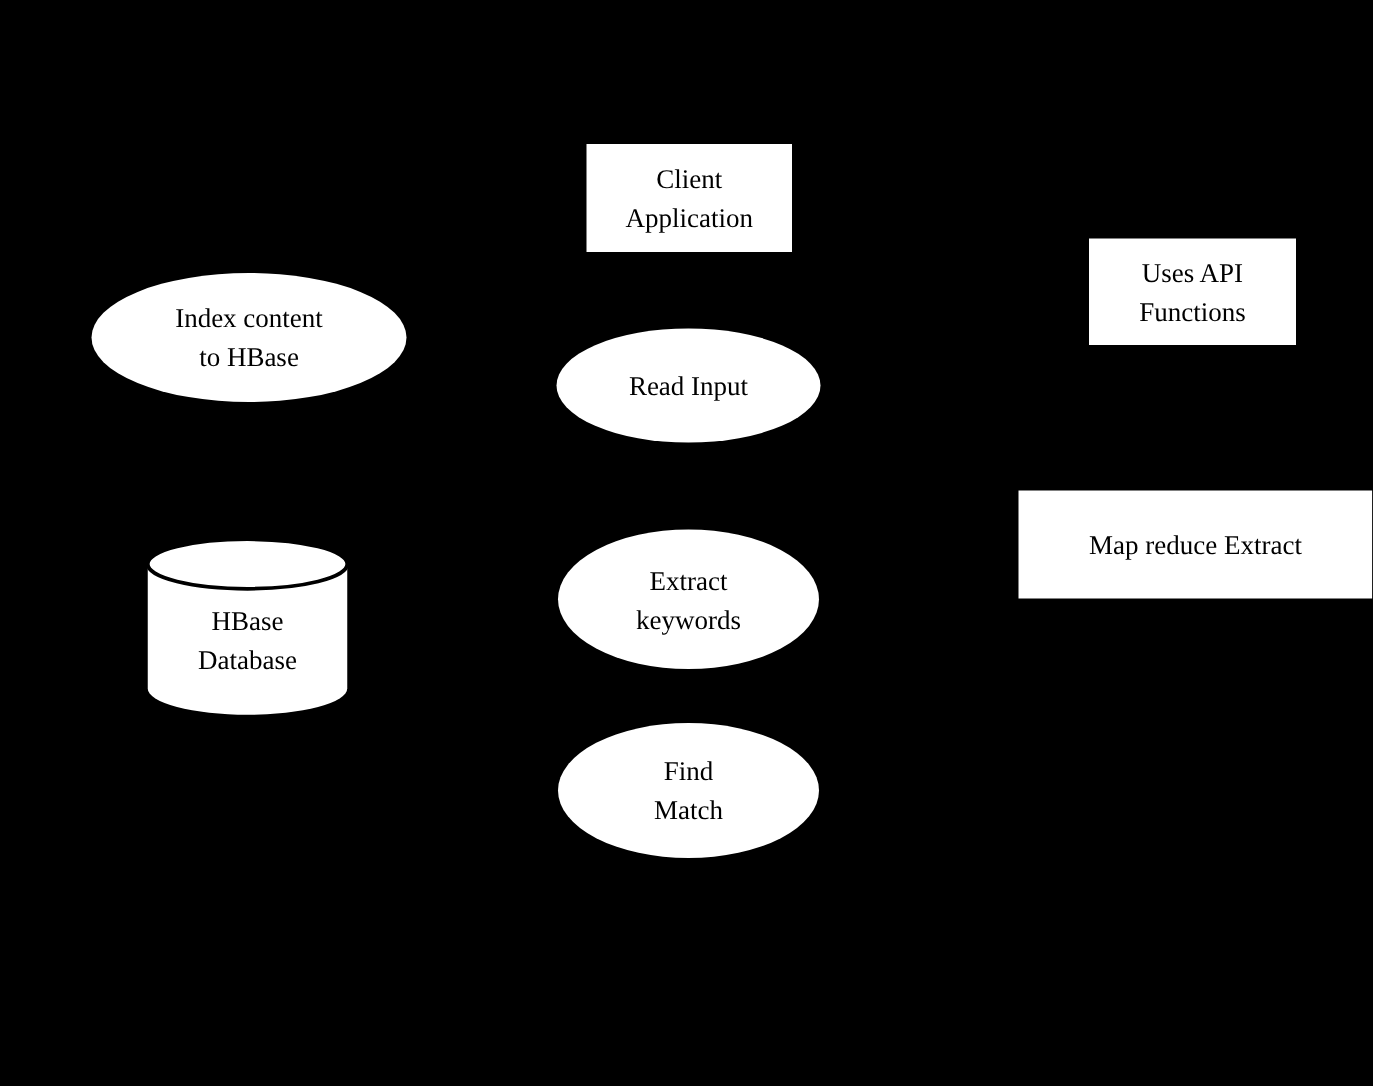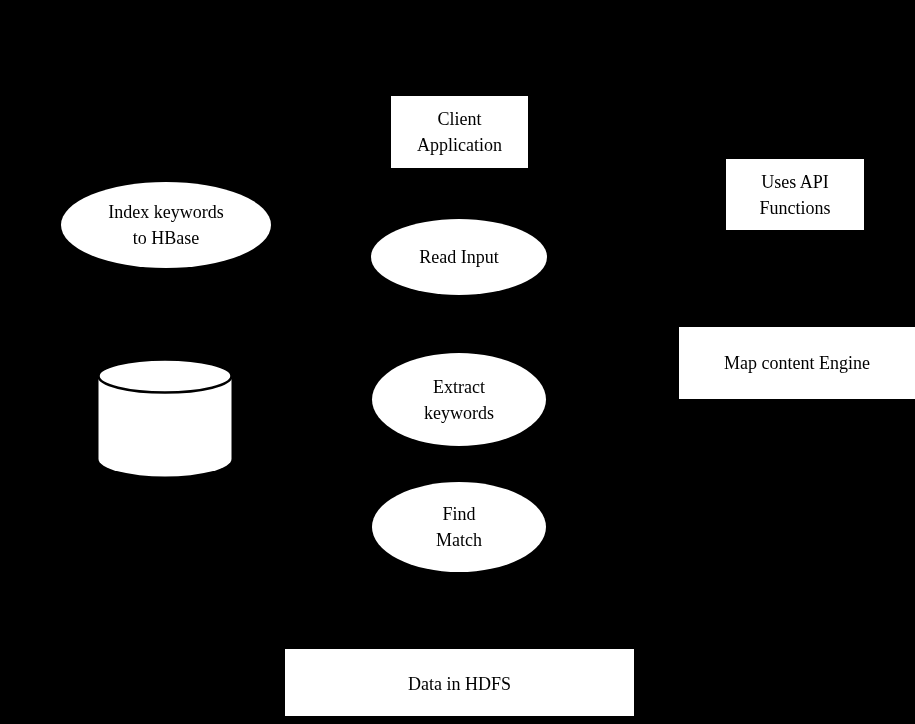--- a/index.html
+++ b/index.html
@@ -76,46 +76,45 @@
     <span class="lbl">Client
 Application</span>
   </div>
 
   <div class="node rect" id="n-usesapi">
     <span class="lbl">Uses API
 Functions</span>
   </div>
 
   <div class="node ellipse" id="n-index">
-    <span class="lbl">Index keywords
+    <span class="lbl">Index content
 to HBase</span>
   </div>
 
   <div class="node ellipse" id="n-read">
     <span class="lbl">Read Input</span>
   </div>
 
   <div class="node rect" id="n-mapred">
-    <span class="lbl">Map content Engine</span>
+    <span class="lbl">Map reduce Extract</span>
   </div>
 
   <div id="n-cylinder">
     <svg width="136" height="119" viewBox="0 0 136 119" aria-hidden="true">
       <path d="M1.5,18 L1.5,101 A66.5,17.5 0 0 0 134.5,101 L134.5,18 Z" fill="#ffffff"></path>
       <ellipse cx="68" cy="18" rx="66.5" ry="16.5" fill="#ffffff" stroke="#000000" stroke-width="2.5"></ellipse>
     </svg>
+    <span class="lbl">HBase
+Database</span>
   </div>
 
   <div class="node ellipse" id="n-extract">
     <span class="lbl">Extract
 keywords</span>
   </div>
 
   <div class="node ellipse" id="n-find">
     <span class="lbl">Find
 Match</span>
   </div>
 
-  <div class="node rect" id="n-hdfs">
-    <span class="lbl">Data in HDFS</span>
-  </div>
 
 </div>
 
 </body></html>

